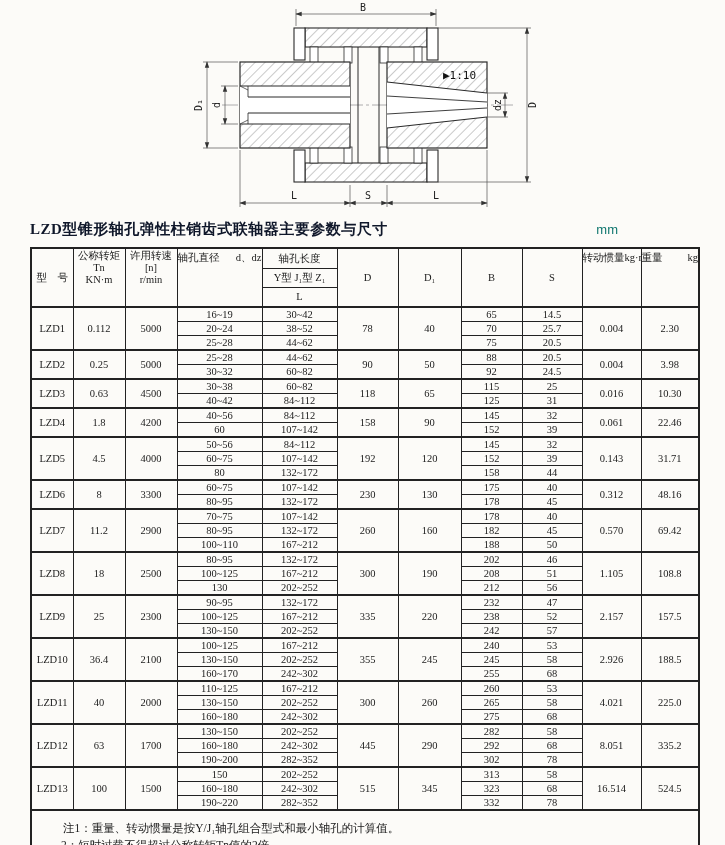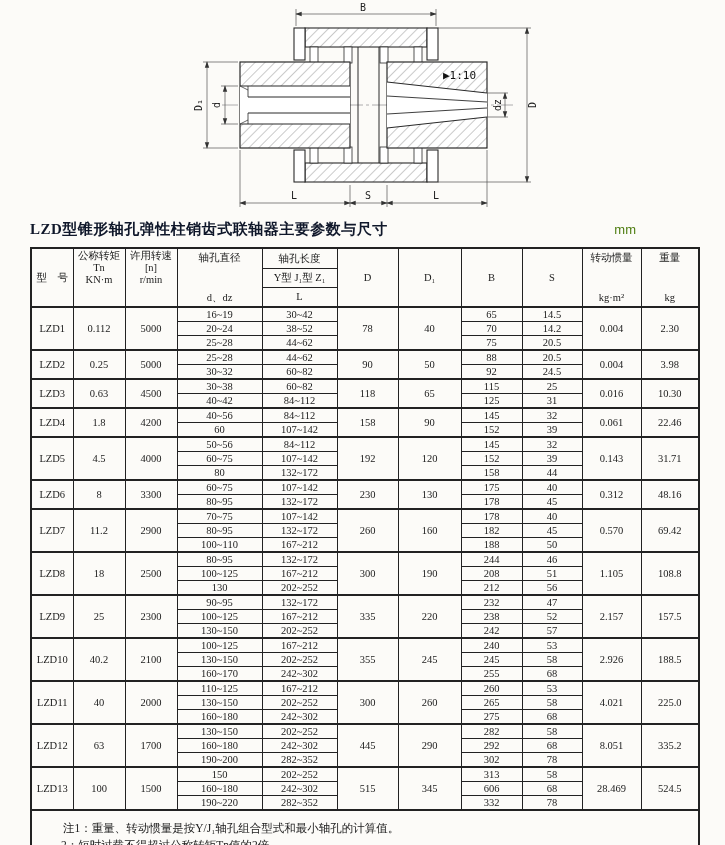--- a/index.html
+++ b/index.html
@@ -21,23 +21,23 @@
   
   .title-row{
     position:relative;width:668px;margin:6px 0 5px 30px;height:22px;
   }
   .doc-title{
     display:block;text-align:left;
     font-family:Liberation Serif, serif;
     font-weight:600;font-size:15px;letter-spacing:0.5px;color:#0f172a;
   }
   .doc-unit{
-    position:absolute;right:62px;top:2px;
+    position:absolute;right:80px;top:2px;
     font-family:"Liberation Sans","DejaVu Sans",sans-serif;
-    font-size:13px;color:#4d7c0f;
+    font-size:13px;color:#0f766e;
   }
 
   
   table.params{
     table-layout:fixed;border-collapse:collapse;
     width:668px;margin-left:30px;
     border:2px solid #222;
   }
   table.params th, table.params td{
     border:1px solid #222;
@@ -45,21 +45,21 @@
     font-size:10.5px;line-height:12px;
     padding:0.5px 0;
     overflow:hidden;white-space:nowrap;
   }
   table.params td{height:12px;}
   thead th{font-weight:normal;font-size:11px;}
   thead tr.h1 th{height:18px;}
   thead tr.h2 th{height:17px;}
   thead tr.h3 th{height:17px;}
   th .stack{display:flex;flex-direction:column;justify-content:flex-start;height:100%;}
-  th .tall{display:flex;flex-direction:column;justify-content:space-between;height:52px;padding:2px 0;}
+  th .tall{display:flex;flex-direction:row;justify-content:space-between;height:52px;padding:2px 0;}
   tr.grp td{border-top:2px solid #222;}
   tfoot td.notes{
     text-align:left;height:46px;vertical-align:middle;
     border-top:2px solid #222;
     font-size:11.5px;line-height:17px;padding:3px 0 4px 0;
   }
   .note-line1{padding-left:31px;}
   .note-line2{padding-left:29px;}
 </style>
 </head>
@@ -257,21 +257,21 @@
           <td rowspan="3">40</td>
           <td>65</td>
           <td>14.5</td>
           <td rowspan="3">0.004</td>
           <td rowspan="3">2.30</td>
         </tr>
         <tr>
           <td>20~24</td>
           <td>38~52</td>
           <td>70</td>
-          <td>14.2</td>
+          <td>25.7</td>
         </tr>
         <tr>
           <td>25~28</td>
           <td>44~62</td>
           <td>75</td>
           <td>20.5</td>
         </tr>
         <tr class="grp">
           <td rowspan="2">LZD2</td>
           <td rowspan="2">0.25</td>
@@ -399,21 +399,21 @@
           <td>50</td>
         </tr>
         <tr class="grp">
           <td rowspan="3">LZD8</td>
           <td rowspan="3">18</td>
           <td rowspan="3">2500</td>
           <td>80~95</td>
           <td>132~172</td>
           <td rowspan="3">300</td>
           <td rowspan="3">190</td>
-          <td>244</td>
+          <td>202</td>
           <td>46</td>
           <td rowspan="3">1.105</td>
           <td rowspan="3">108.8</td>
         </tr>
         <tr>
           <td>100~125</td>
           <td>167~212</td>
           <td>208</td>
           <td>51</td>
         </tr>
@@ -443,21 +443,21 @@
           <td>52</td>
         </tr>
         <tr>
           <td>130~150</td>
           <td>202~252</td>
           <td>242</td>
           <td>57</td>
         </tr>
         <tr class="grp">
           <td rowspan="3">LZD10</td>
-          <td rowspan="3">40.2</td>
+          <td rowspan="3">36.4</td>
           <td rowspan="3">2100</td>
           <td>100~125</td>
           <td>167~212</td>
           <td rowspan="3">355</td>
           <td rowspan="3">245</td>
           <td>240</td>
           <td>53</td>
           <td rowspan="3">2.926</td>
           <td rowspan="3">188.5</td>
         </tr>
@@ -526,27 +526,27 @@
         <tr class="grp">
           <td rowspan="3">LZD13</td>
           <td rowspan="3">100</td>
           <td rowspan="3">1500</td>
           <td>150</td>
           <td>202~252</td>
           <td rowspan="3">515</td>
           <td rowspan="3">345</td>
           <td>313</td>
           <td>58</td>
-          <td rowspan="3">28.469</td>
+          <td rowspan="3">16.514</td>
           <td rowspan="3">524.5</td>
         </tr>
         <tr>
           <td>160~180</td>
           <td>242~302</td>
-          <td>606</td>
+          <td>323</td>
           <td>68</td>
         </tr>
         <tr>
           <td>190~220</td>
           <td>282~352</td>
           <td>332</td>
           <td>78</td>
         </tr>
       </tbody>
     <tfoot>

